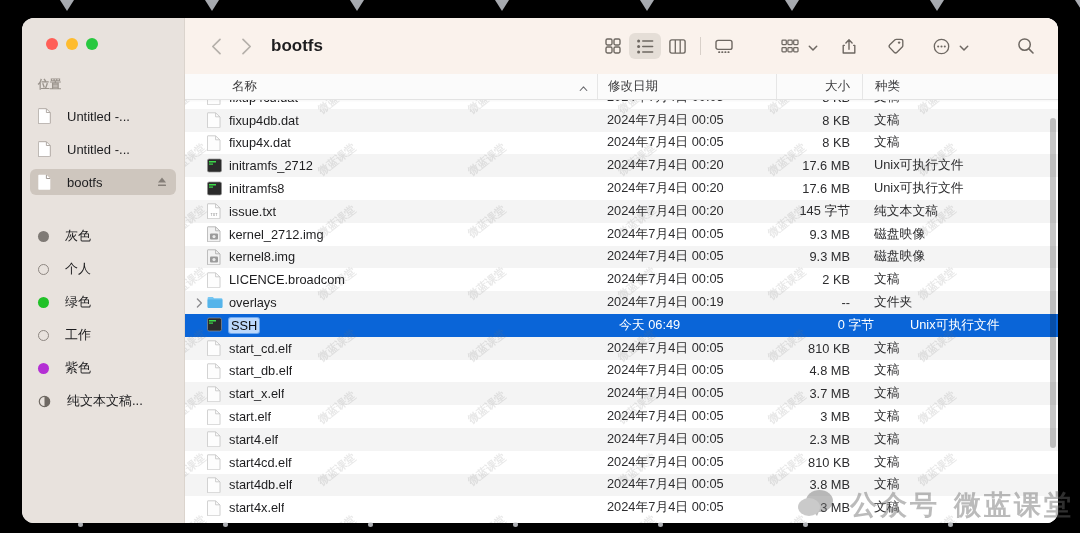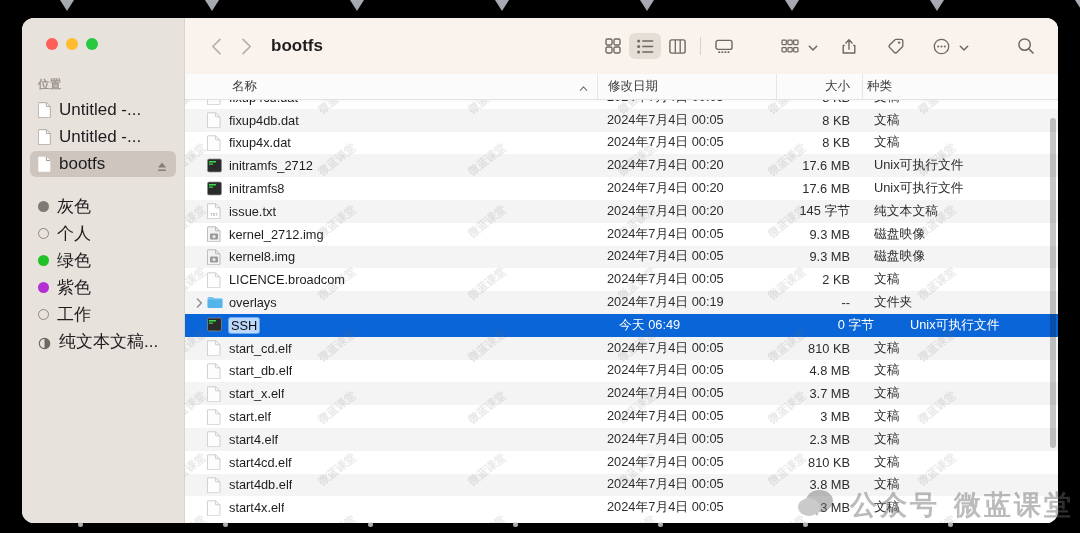--- a/index.html
+++ b/index.html
@@ -40,23 +40,23 @@
     background:#e8e2dd;
     padding-top:56px;
     position:relative;
     border-right:1px solid #dbd4cd;
   }
   .sb-section {
     font-size:11.5px; color:#9a938c; font-weight:700;
     padding:3px 0 4px 16px; letter-spacing:.2px;
   }
   .sb-item {
-    display:flex; align-items:center; gap:8px;
-    height:26px; margin:1px 8px; padding:0 8px;
-    border-radius:6px; font-size:17px; color:#1d1d1f;
+    display:flex; align-items:center; gap:16px;
+    height:26px; margin:7px 8px; padding:0 8px;
+    border-radius:6px; font-size:13px; color:#1d1d1f;
     white-space:nowrap; overflow:hidden;
   }
   .sb-item.selected { background:#cec6be; }
   .sb-item .lbl { flex:1; overflow:hidden; text-overflow:ellipsis; }
   .sb-gap { height:14px; }
 
   .ico-doc { width:13px; height:16px; flex:0 0 13px; position:relative; }
   .ico-doc svg { display:block; }
 
   .eject { width:12px; height:12px; flex:0 0 12px; opacity:.55; }
@@ -97,21 +97,21 @@
     border-bottom:1px solid #e3e3e3;
     display:flex; align-items:center; font-size:12.5px; color:#3a3a3c;
     position:relative; z-index:4;
     box-shadow:0 1px 2px rgba(0,0,0,.04);
   }
   .ch { position:relative; height:100%; display:flex; align-items:center; }
   .ch + .ch { border-left:1px solid #e6e6e6; }
   .ch-name { width:412px; padding-left:47px; }
   .ch-date { width:179px; padding-left:10px; }
   .ch-size { width:86px; padding-right:12px; justify-content:flex-end; }
-  .ch-kind { flex:1; padding-left:4px; }
+  .ch-kind { flex:1; padding-left:12px; }
   .sortarrow { position:absolute; right:9px; top:50%; transform:translateY(-50%); width:9px; height:9px; color:#6c6c70; }
 
   
   #list { flex:1; position:relative; overflow:hidden; background:#fff; }
   #rows { position:absolute; left:0; top:-14px; width:100%; }
 
   .row {
     height:22.8px; display:flex; align-items:center;
     font-size:12.8px; color:#1d1d1f; position:relative;
   }
@@ -244,26 +244,26 @@
       </div>
       <div class="sb-item">
         <span class="tagdot hollow"></span>
         <span class="lbl">个人</span>
       </div>
       <div class="sb-item">
         <span class="tagdot" style="background:#21c128;"></span>
         <span class="lbl">绿色</span>
       </div>
       <div class="sb-item">
+        <span class="tagdot hollow"></span>
+        <span class="lbl">工作</span>
+      </div>
+      <div class="sb-item">
         <span class="tagdot" style="background:#b42fd4;"></span>
         <span class="lbl">紫色</span>
-      </div>
-      <div class="sb-item">
-        <span class="tagdot hollow"></span>
-        <span class="lbl">工作</span>
       </div>
       <div class="sb-item">
         <span class="tag-all">
           <svg width="13" height="13" viewBox="0 0 13 13">
               <circle cx="6.5" cy="6.5" r="5.2" fill="none" stroke="#6f6963" stroke-width="1.2"></circle>
               <path d="M6.5 1.3a5.2 5.2 0 0 1 0 10.4z" fill="#6f6963"></path>
             </svg>
         </span>
         <span class="lbl">纯文本文稿...</span>
       </div>

